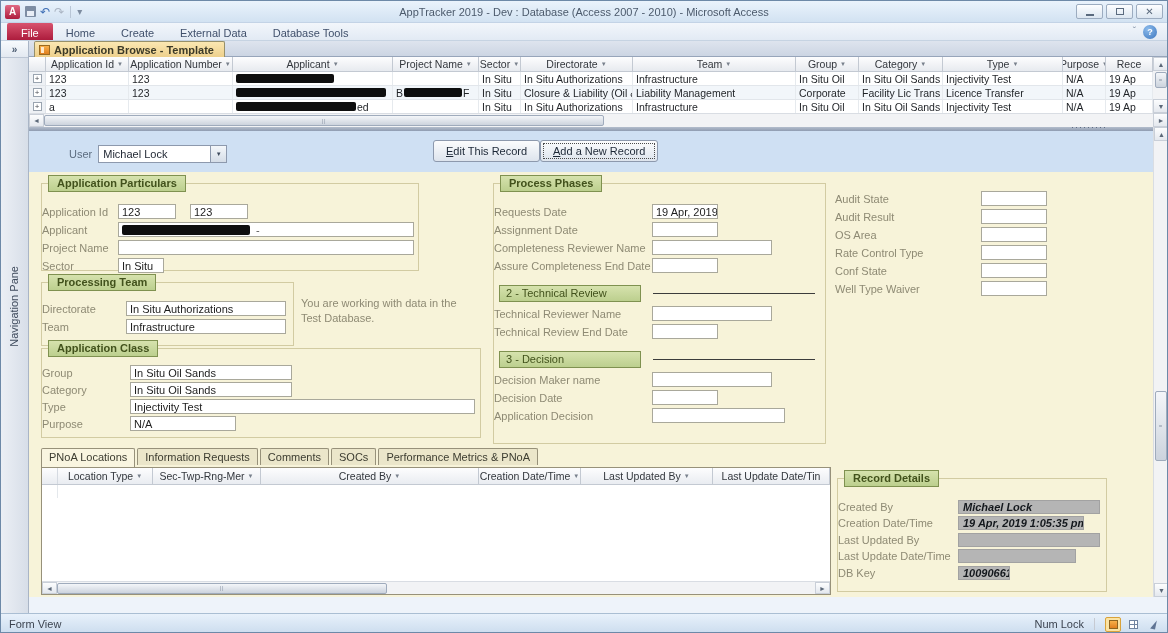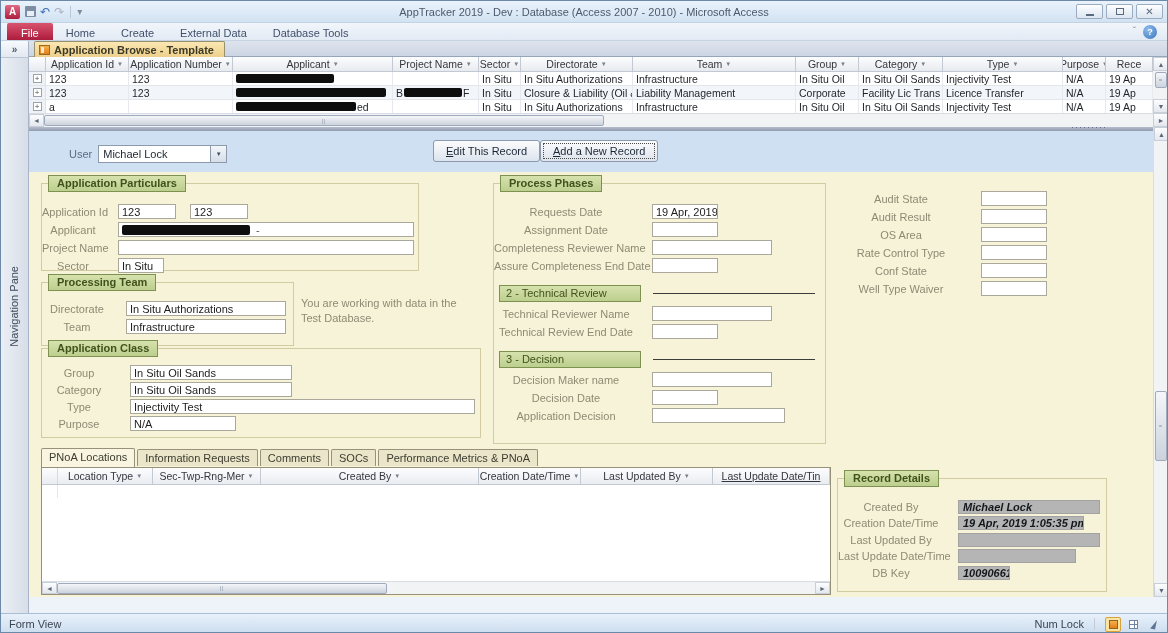--- a/index.html
+++ b/index.html
@@ -112,31 +112,31 @@
   .radio.sel::after{content:"";display:block;width:5px;height:5px;margin:2px;border-radius:50%;background:#3a4a5c}
   .fbtn{position:absolute;top:9px;height:22px;background:linear-gradient(#fbfcfd,#dde4ed);border:1px solid #8d99ad;
     border-radius:3px;padding:0 12px;display:flex;align-items:center;color:#1c2736}
   .fbtn span::first-letter{text-decoration:underline}
   .fbtn.focused{outline:1px dotted #4a4a4a;outline-offset:-4px}
 
   .grp{position:absolute;border:1px solid #d2cba2}
   .grp-title{position:absolute;top:-9px;left:6px;background:linear-gradient(#d6e2ad,#bccf8e);
     border:1px solid #7f9150;padding:1px 8px 2px;font-weight:bold;color:#42521c;line-height:12px;white-space:nowrap}
   .frow{display:flex;align-items:center;margin:3px 0}
-  .flabel{text-align:center;padding-right:14px;color:#8e8a74;white-space:nowrap;flex-shrink:0}
+  .flabel{text-align:left;padding-right:14px;color:#8e8a74;white-space:nowrap;flex-shrink:0}
   .fin{background:#fff;border:1px solid #a9a89b;height:15px;padding:0 3px;color:#1d1d1d;
     display:flex;align-items:center;overflow:hidden;white-space:nowrap;flex-shrink:0}
   .note{position:absolute;left:272px;top:124px;width:162px;color:#8e8a74;line-height:15px}
 
   .pht{background:linear-gradient(#d6e2ad,#bccf8e);border:1px solid #7f9150;padding:1px 6px 2px;
     color:#42521c;width:142px;flex-shrink:0;white-space:nowrap}
   .ph{display:flex;align-items:center;margin:9px 10px 4px 5px}
   .phline{flex:1;border-top:1px solid #3c3c3c;margin-left:12px}
 
-  .tabstrip{position:absolute;left:12px;top:276px;display:flex;align-items:center;height:19px}
+  .tabstrip{position:absolute;left:12px;top:276px;display:flex;align-items:flex-start;height:19px}
   .stab{border:1px solid #97917a;border-bottom:none;background:#ebe6ca;padding:2px 7px 2px;margin-right:2px;
     border-radius:2px 2px 0 0;color:#3c3c30;white-space:nowrap}
   .stab.active{background:#f9f5e0;padding-bottom:4px;position:relative;z-index:2}
 
   .subform{position:absolute;left:12px;top:295px;width:790px;height:128px;background:#fff;border:1px solid #97917a}
   .sf-head{display:flex;height:17px;background:linear-gradient(#fdfdfe,#e9ecf1);border-bottom:1px solid #c3c9d2}
   .sf-selh{width:16px;flex-shrink:0;border-right:1px solid #d5dae1;background:linear-gradient(#fdfdfe,#e9ecf1)}
   .sf-hscroll{position:absolute;left:0;bottom:0;width:100%;height:13px;border-top:1px solid #d9dde3;display:flex;align-items:center;background:#f2f3f5}
   .sf-hscroll .sb-thumb{width:330px}
   .sf-hscroll .spacer{flex:1}
@@ -529,21 +529,21 @@
             <span class="dd">▼</span>
           </div>
           <div class="dsh" style="width: 102px;">
             <span>Creation Date/Time</span>
             <span class="dd">▼</span>
           </div>
           <div class="dsh" style="width: 132px;">
             <span>Last Updated By</span>
             <span class="dd">▼</span>
           </div>
-          <div class="dsh" style="width: 117px; text-decoration: underline;">
+          <div class="dsh" style="width: 117px;">
             <span>Last Update Date/Tin</span>
           </div>
         </div>
       <div class="sf-rowline"></div>
       <div class="sf-hscroll">
         <div class="sb-btn">◄</div>
         <div class="sb-thumb">||</div>
         <div class="spacer"></div>
         <div class="sb-btn">►</div>
       </div>

